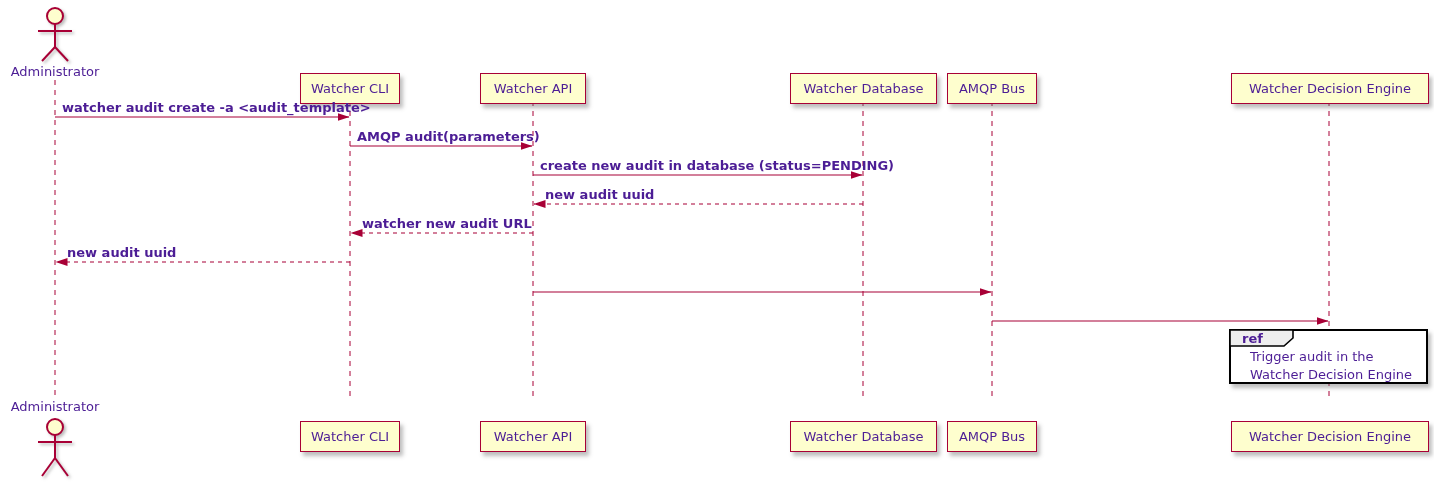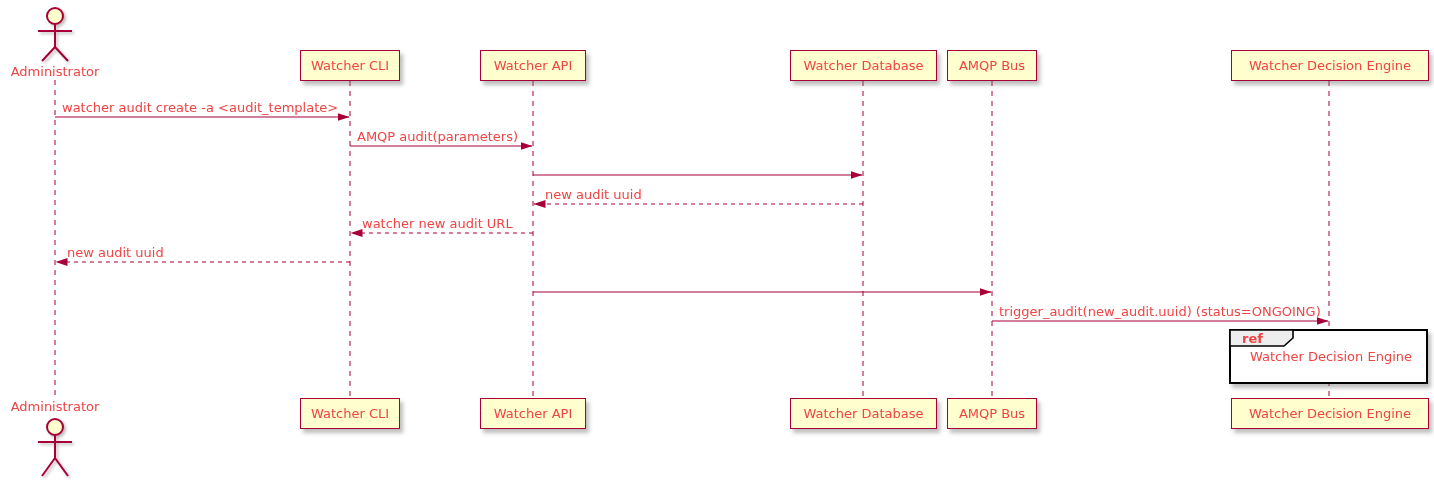--- a/index.html
+++ b/index.html
@@ -1,33 +1,34 @@
 <!DOCTYPE html>
 <html><head>
 <meta charset="utf-8">
 <style>
   html,body{margin:0;padding:0;background:#ffffff;}
   #diagram{
     position:relative;
     width:1434px;height:486px;
     background:#ffffff;
     font-family:"DejaVu Sans","Liberation Sans",sans-serif;
-    font-size:13px;color:#ef4444;
+    font-size:13px;color:#4c1d95;
     overflow:hidden;
   }
   #wires{position:absolute;left:0;top:0;width:1434px;height:486px;}
   .pbox{
     position:absolute;height:31px;box-sizing:border-box;
     background:#FEFECE;border:1.6px solid #A80036;
     box-shadow:3px 4px 4px rgba(110,110,110,.45);
     display:flex;align-items:center;justify-content:center;
     white-space:nowrap;
+    margin-top:23px;
   }
   .msg{
-    position:absolute;white-space:nowrap;line-height:15px;
+    position:absolute;white-space:nowrap;line-height:15px;font-weight:bold;
   }
   .actor-label{
     position:absolute;text-align:center;white-space:nowrap;
   }
   #refbox{
     position:absolute;left:1229px;top:329px;width:199px;height:55px;
     box-sizing:border-box;background:#ffffff;border:2px solid #000;
     box-shadow:3px 4px 4px rgba(110,110,110,.45);
   }
   #refbox .ref-tab{position:absolute;left:-2px;top:-2px;}
@@ -85,36 +86,37 @@
     <line x1="25" y1="42" x2="12" y2="60" stroke="#A80036" stroke-width="2"></line>
     <line x1="25" y1="42" x2="38" y2="60" stroke="#A80036" stroke-width="2"></line>
   </svg>
 
   <div id="refbox">
     <svg class="ref-tab" width="66" height="18" viewBox="0 0 66 18">
       <polygon points="1,1 64,1 64,9 55,17 1,17" fill="#EEEEEE" stroke="#000000" stroke-width="1.6"></polygon>
     </svg>
     <div class="ref-kw">ref</div>
     <div class="ref-body">
+      <div>Trigger audit in the</div>
       <div>Watcher Decision Engine</div>
     </div>
   </div>
 
   <div class="pbox" style="left:300px;top:50px;width:100px;">Watcher CLI</div>
   <div class="pbox" style="left:480px;top:50px;width:106px;">Watcher API</div>
   <div class="pbox" style="left:790px;top:50px;width:147px;">Watcher Database</div>
   <div class="pbox" style="left:947px;top:50px;width:90px;">AMQP Bus</div>
   <div class="pbox" style="left:1231px;top:50px;width:198px;">Watcher Decision Engine</div>
 
   <div class="pbox" style="left:300px;top:398px;width:100px;">Watcher CLI</div>
   <div class="pbox" style="left:480px;top:398px;width:106px;">Watcher API</div>
   <div class="pbox" style="left:790px;top:398px;width:147px;">Watcher Database</div>
   <div class="pbox" style="left:947px;top:398px;width:90px;">AMQP Bus</div>
   <div class="pbox" style="left:1231px;top:398px;width:198px;">Watcher Decision Engine</div>
 
   <div class="msg" style="left:62px;top:100px;">watcher audit create -a &lt;audit_template&gt;</div>
   <div class="msg" style="left:357px;top:129px;">AMQP audit(parameters)</div>
+  <div class="msg" style="left:540px;top:158px;">create new audit in database (status=PENDING)</div>
   <div class="msg" style="left:545px;top:187px;">new audit uuid</div>
   <div class="msg" style="left:362px;top:216px;">watcher new audit URL</div>
   <div class="msg" style="left:67px;top:245px;">new audit uuid</div>
-  <div class="msg" style="left:999px;top:304px;">trigger_audit(new_audit.uuid) (status=ONGOING)</div>
 
 </div>
 
 </body></html>

